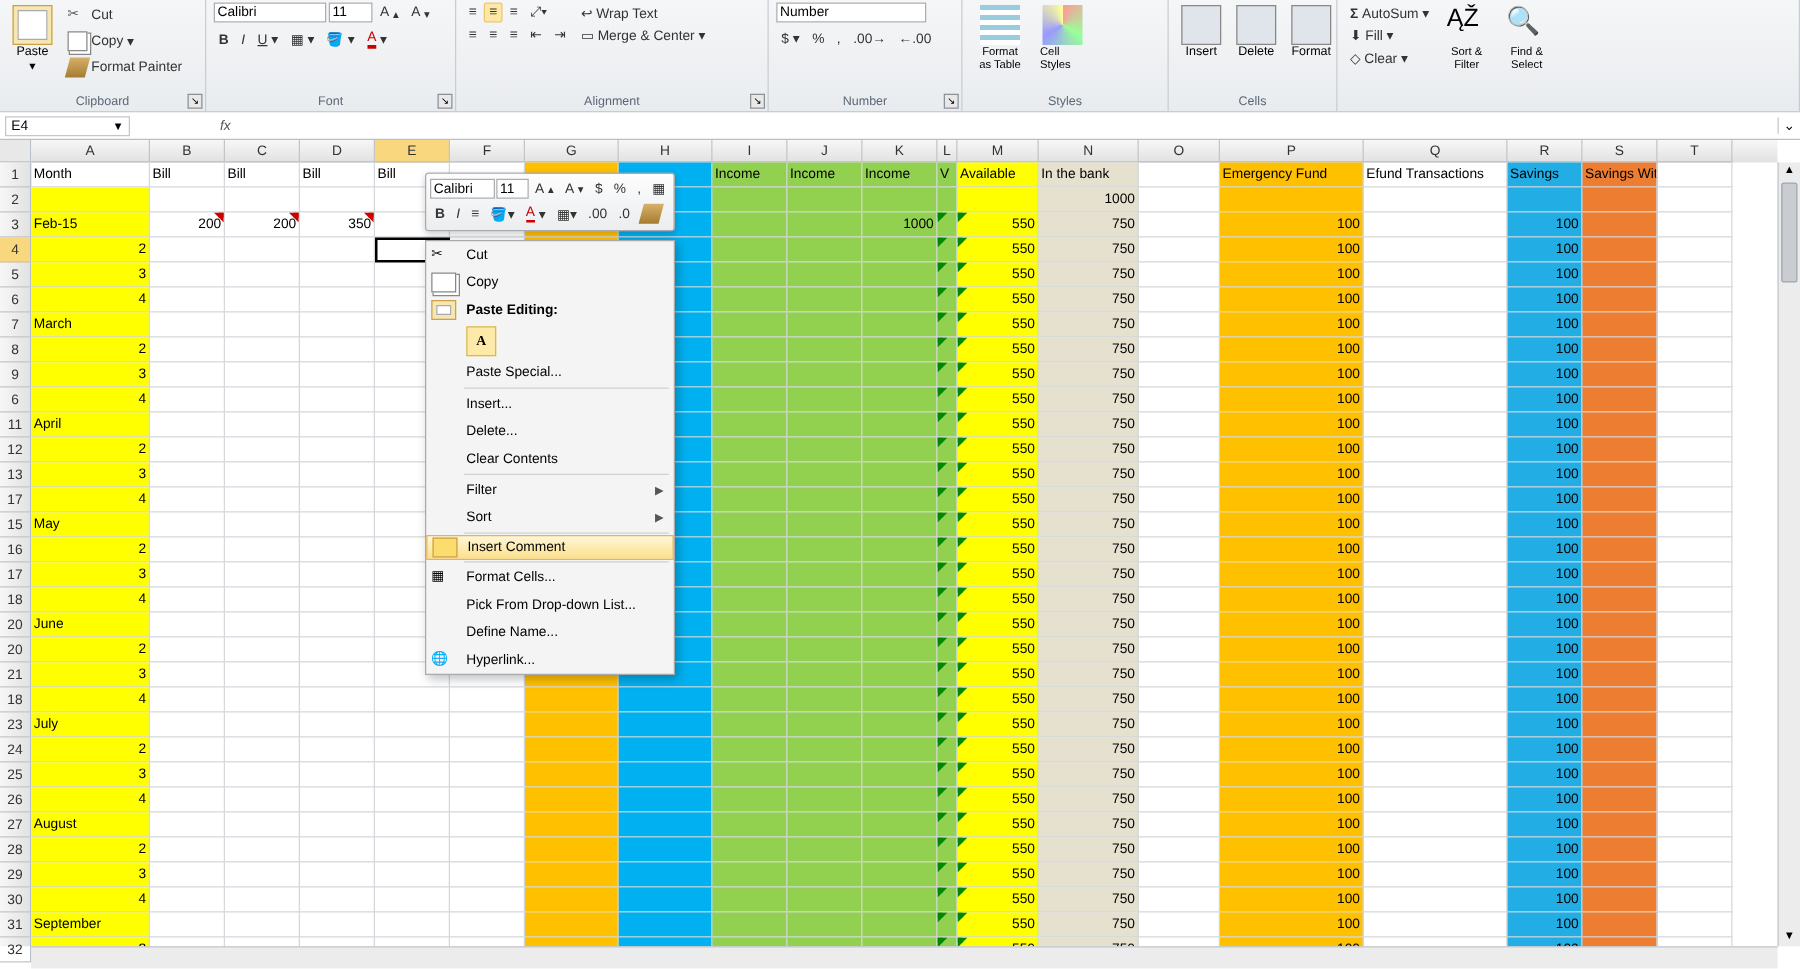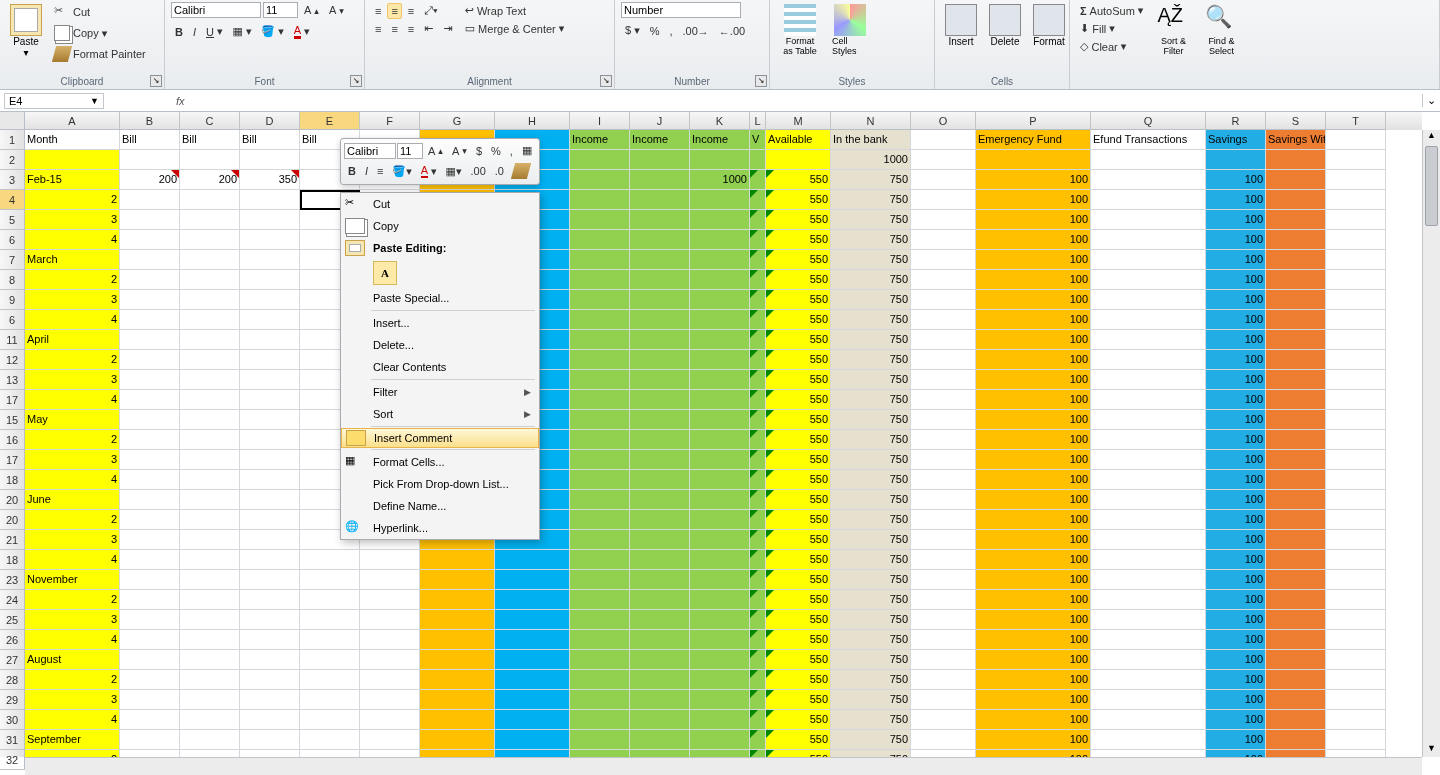--- a/index.html
+++ b/index.html
@@ -777,21 +777,21 @@
         <div class="cell bg-yellow r green-tri" style="width: 65px;">550</div>
         <div class="cell bg-beige r" style="width: 80px;">750</div>
         <div class="cell" style="width: 65px;"></div>
         <div class="cell bg-orange r" style="width: 115px;">100</div>
         <div class="cell" style="width: 115px;"></div>
         <div class="cell bg-cyan r" style="width: 60px;">100</div>
         <div class="cell bg-orange2" style="width: 60px;"></div>
         <div class="cell" style="width: 60px;"></div>
       </div>
       <div class="row">
-        <div class="cell bg-yellow" style="width: 95px;">November</div>
+        <div class="cell bg-yellow" style="width: 95px;">July</div>
         <div class="cell" style="width: 60px;"></div>
         <div class="cell" style="width: 60px;"></div>
         <div class="cell" style="width: 60px;"></div>
         <div class="cell" style="width: 60px;"></div>
         <div class="cell" style="width: 60px;"></div>
         <div class="cell bg-orange" style="width: 75px;"></div>
         <div class="cell bg-blue" style="width: 75px;"></div>
         <div class="cell bg-green" style="width: 60px;"></div>
         <div class="cell bg-green" style="width: 60px;"></div>
         <div class="cell bg-green" style="width: 60px;"></div>

